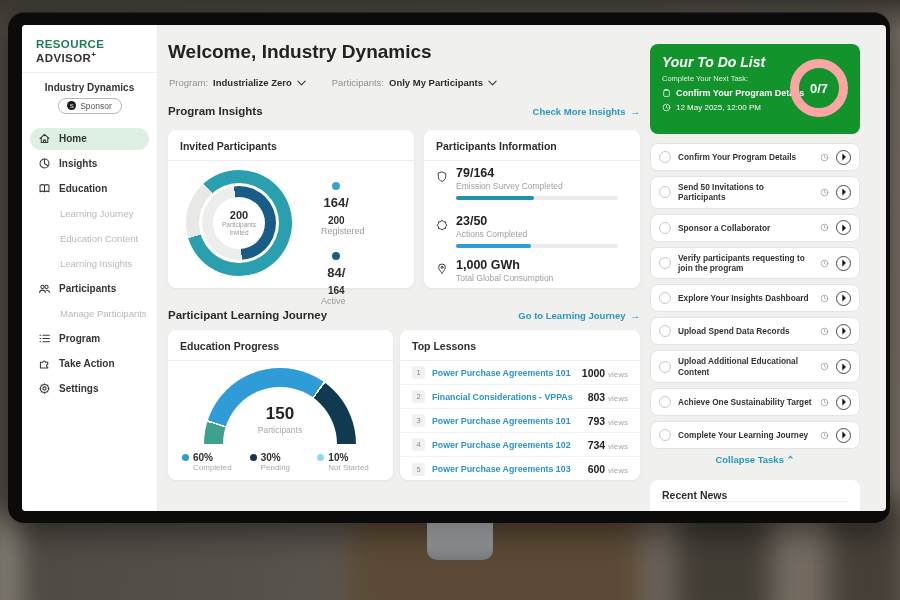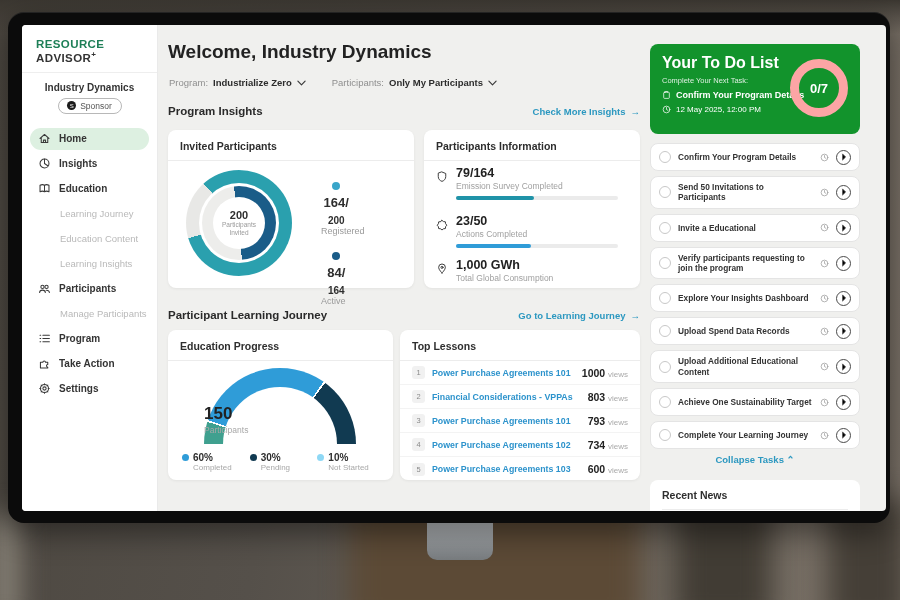--- a/index.html
+++ b/index.html
@@ -85,21 +85,21 @@
   .track { margin-top:5px; height:4px; border-radius:2px; background:#ebebeb; width:162px; }
   .fill { height:4px; border-radius:2px; }
 
   
   #card-edu { left:10px; top:305px; width:225px; height:150px; }
   .gauge-wrap { position:absolute; left:36px; top:38px; width:152px; height:76px; overflow:hidden; }
   .gauge { width:152px; height:152px; border-radius:50%;
            background:conic-gradient(from 270deg,#3fa08f 0 4.7%,#fff 4.7% 5.1%,#2f9cd8 5.1% 34.7%,#fff 34.7% 35.1%,#113a51 35.1% 50%,transparent 50%); }
   .gauge::after { content:""; position:absolute; left:19px; top:19px; width:114px; height:114px;
                   border-radius:50%; background:#fff; }
-  .gcenter { position:absolute; left:0; top:36px; width:100%; z-index:3; }
+  .gcenter { position:absolute; left:0; top:36px; width:100%; text-align:center; z-index:3; }
   .gcenter .gv { font-weight:bold; font-size:17px; color:#222; }
   .gcenter .gl { font-size:8.5px; color:#a8a8a8; margin-top:1px; }
   .gleg { position:absolute; left:14px; right:8px; top:122px; display:flex; }
   .gleg .e { flex:1; }
   .gleg .r1 { display:flex; align-items:center; gap:4px; font-weight:bold; font-size:10px; }
   .gleg .r2 { color:#a8a8a8; font-size:8px; margin-left:11px; }
   .gleg .ldot { width:7px; height:7px; }
 
   
   #card-lessons { left:242px; top:305px; width:240px; height:150px; }
@@ -108,41 +108,41 @@
   .rank { width:13px; height:13px; border-radius:3px; background:#f1f1f1; color:#8a8a8a; font-size:7.5px;
           display:flex; align-items:center; justify-content:center; }
   .ltitle { flex:1; color:#2d93cc; font-weight:bold; font-size:8.8px; cursor:pointer; }
   .lviews b { font-size:10.5px; color:#222; }
   .lviews span { font-size:8px; color:#aaa; }
 
   
   .rcol { position:absolute; left:628px; top:0; width:210px; height:100%; }
   .todo { position:absolute; left:0; top:19px; width:210px; height:90px; border-radius:8px;
           background:#12932c; color:#fff; padding:10px 12px; }
-  .todo .t1 { font-weight:bold; font-size:16px; }
+  .todo .t1 { font-weight:bold; font-size:14px;font-style:italic; }
   .todo .t2 { font-size:7.5px; opacity:.85; margin-top:4px; }
   .todo .t3 { font-size:9px; font-weight:bold; margin-top:5px; display:flex; gap:5px; align-items:center; }
   .todo .t4 { font-size:8px; margin-top:5px; display:flex; gap:5px; align-items:center; }
   .todo .ic svg { stroke:#fff; }
   .tring { position:absolute; right:12px; top:15px; width:58px; height:58px; border-radius:50%;
            border:9px solid #fca5a5; display:flex; align-items:center; justify-content:center;
            font-weight:bold; font-size:13px; }
   .tasks { position:absolute; left:0; top:118px; width:210px; }
   .task { background:#fff; border:1px solid #e4e4e4; border-radius:8px; margin-bottom:5px;
           padding:5px 8px; display:flex; align-items:center; gap:7px; min-height:28px; cursor:pointer; }
   .task .chk { flex:0 0 12px; width:12px; height:12px; border:1.4px solid #c8c8c8; border-radius:50%; }
   .task .tl { flex:1; font-weight:bold; font-size:8.3px; color:#333; line-height:1.25; }
   .task .clk svg { stroke:#9a9a9a; }
   .task .go { flex:0 0 15px; width:15px; height:15px; border:1.4px solid #4a4a4a; border-radius:50%;
               display:flex; align-items:center; justify-content:center; }
   .task .go svg { stroke:#4a4a4a; }
   .collapse { text-align:center; color:#2c98c0; font-weight:bold; font-size:9.5px; margin-top:4px; cursor:pointer; }
   .news { position:absolute; left:0; top:455px; width:210px; height:40px; background:#fff;
           border-radius:8px 8px 0 0; padding:9px 12px; }
-  .news .nt { font-weight:bold; font-size:10.5px; border-bottom:1px solid #ececec; padding-bottom:8px; }
+  .news .nt { font-weight:bold; font-size:10.5px; border-bottom:1px solid #ececec; }
 </style>
 </head>
 <body>
 
 <div class="bg-top"></div>
 <div class="bg-blob bg-brown"></div>
 <div class="bg-blob bg-darkband1"></div>
 <div class="bg-blob bg-darkband2"></div>
 <div class="bg-blob bg-lightleft"></div>
 <div class="stand"></div>
@@ -470,21 +470,21 @@
               </svg>
             </span>
         <span class="go">
               <svg width="6" height="8" viewBox="0 0 6 10">
                 <path d="M1 1l4 4-4 4"></path>
               </svg>
             </span>
       </div>
       <div class="task">
         <span class="chk"></span>
-        <span class="tl">Invite a Educational</span>
+        <span class="tl">Sponsor a Collaborator</span>
         <span class="ic clk">
               <svg width="9" height="9" viewBox="0 0 16 16">
                 <circle cx="8" cy="8" r="6"></circle>
                 <path d="M8 4.5V8l2.5 1.5"></path>
               </svg>
             </span>
         <span class="go">
               <svg width="6" height="8" viewBox="0 0 6 10">
                 <path d="M1 1l4 4-4 4"></path>
               </svg>

